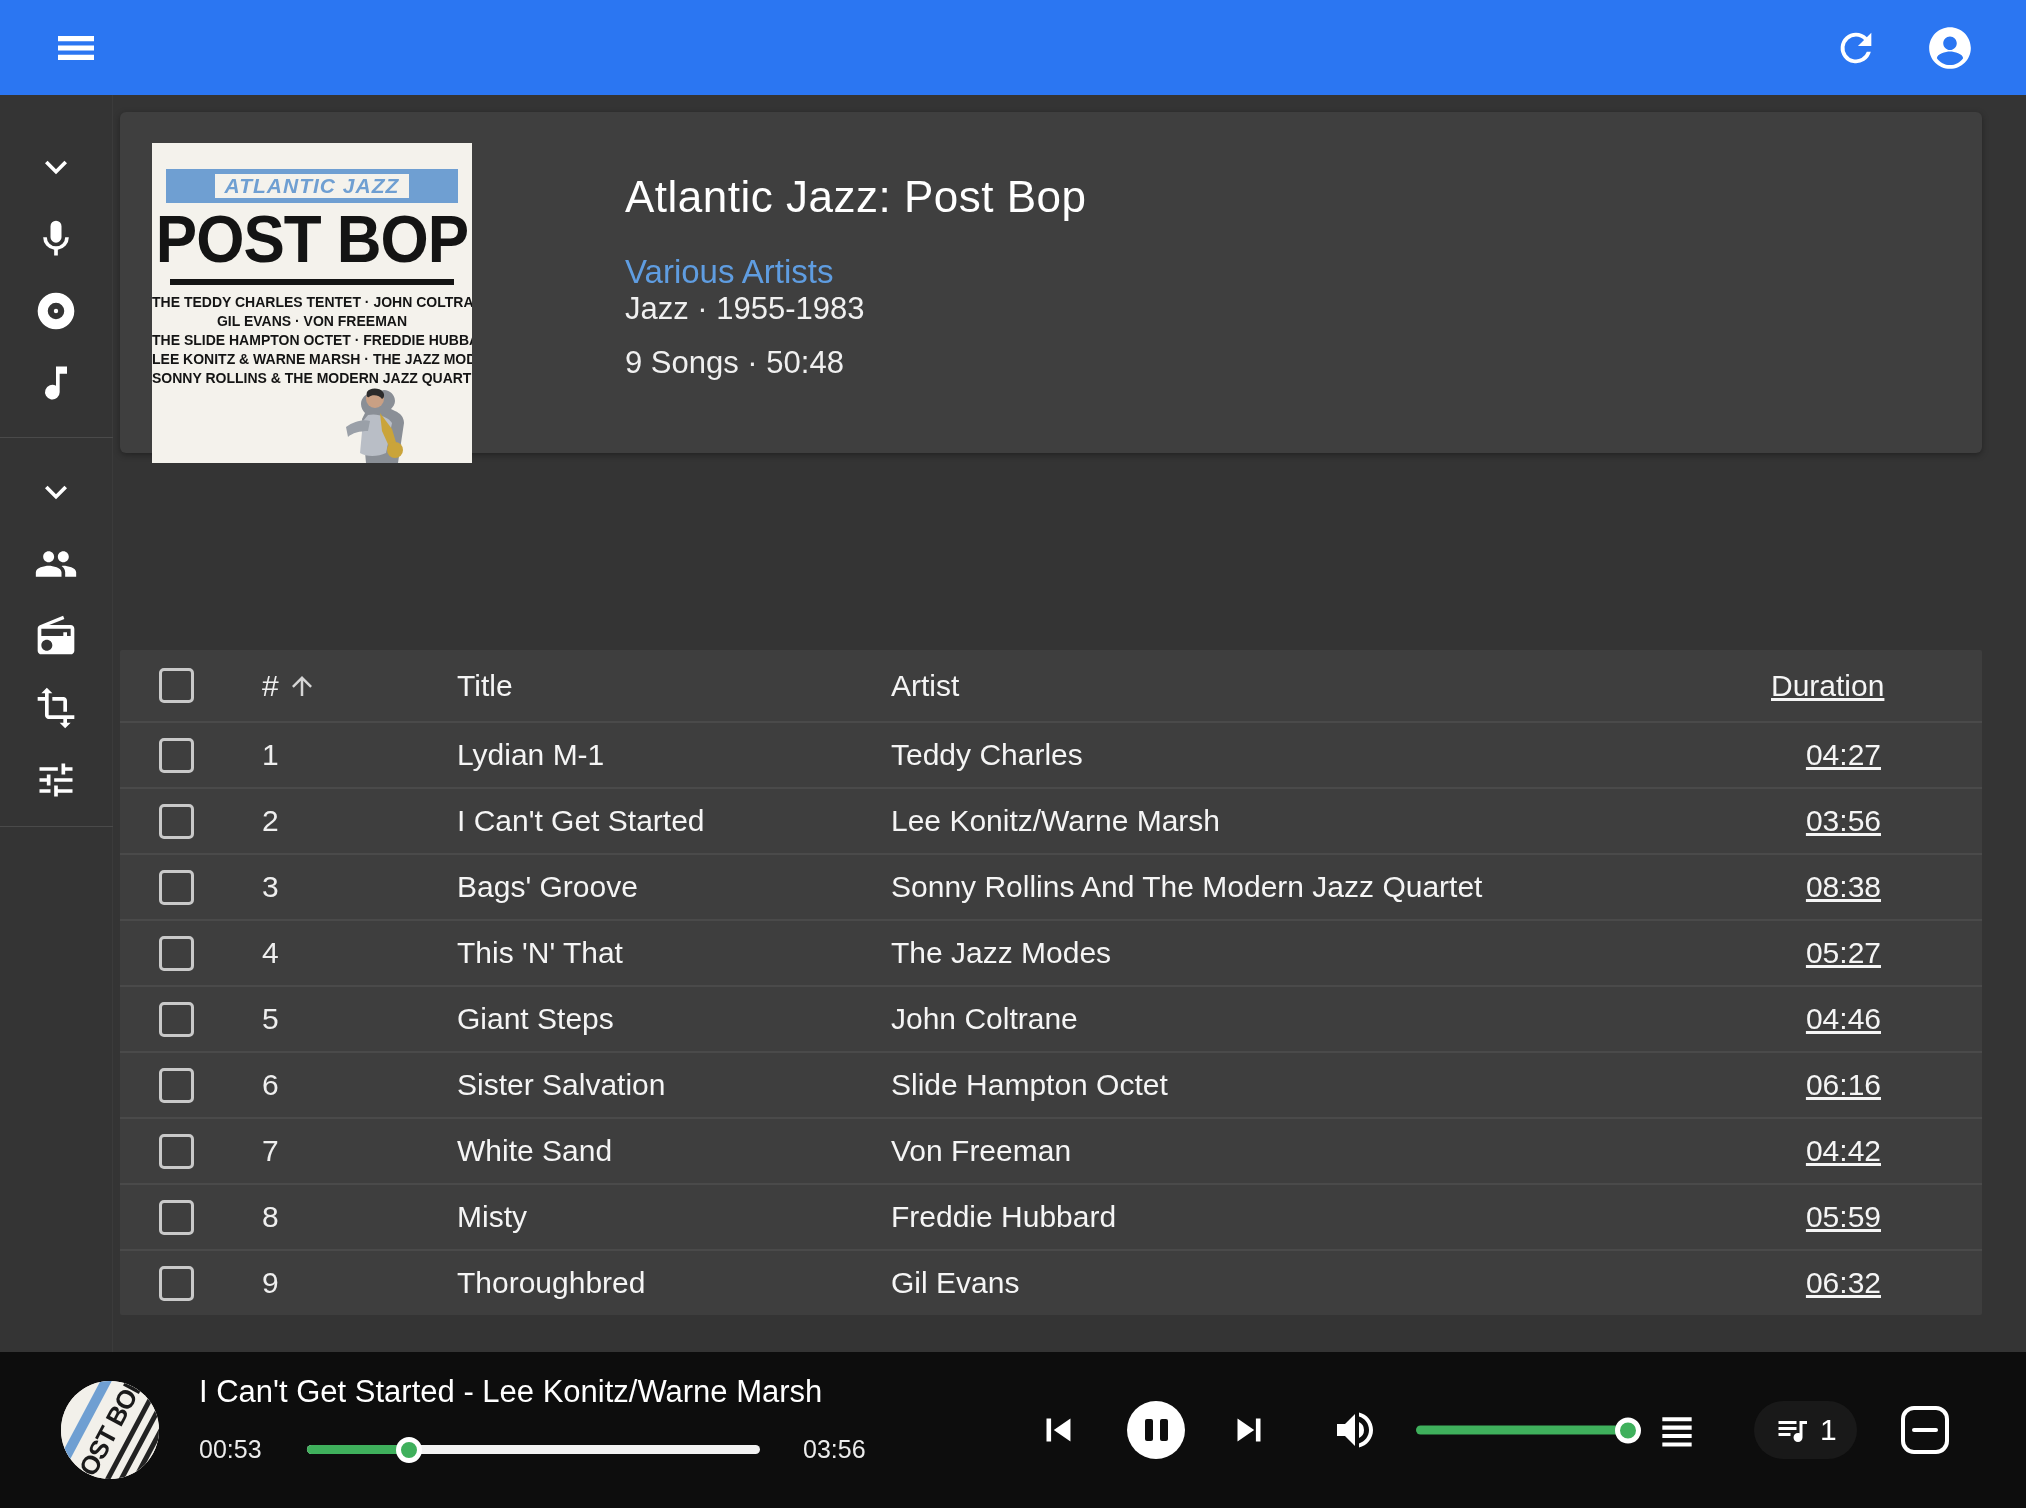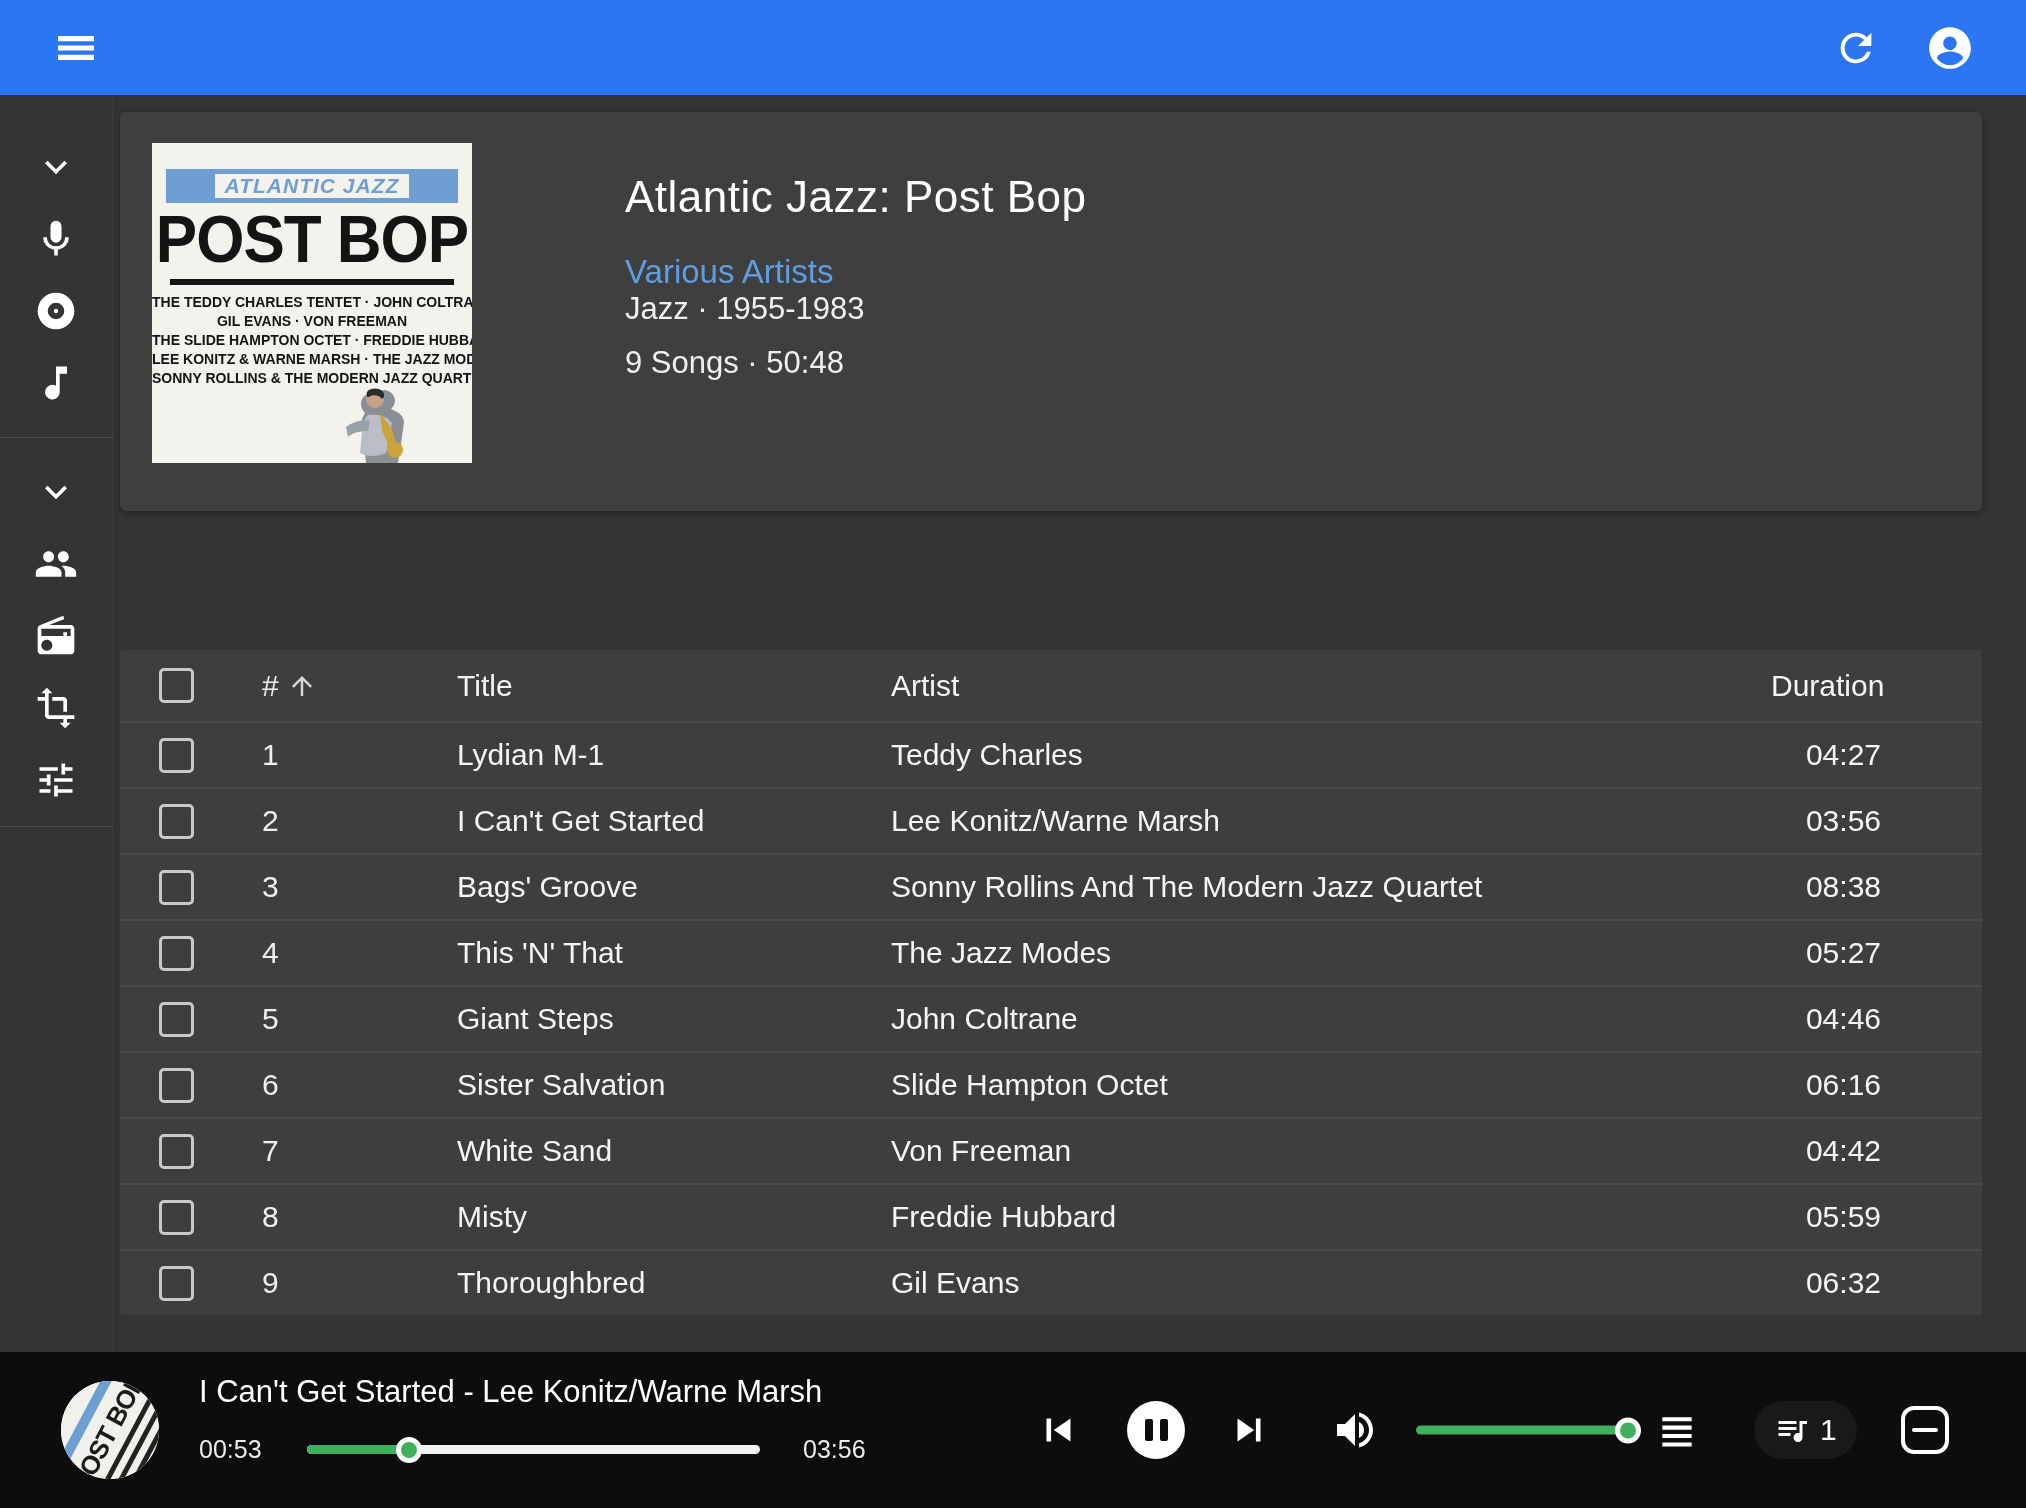--- a/index.html
+++ b/index.html
@@ -33,21 +33,21 @@
     display:flex; flex-direction:column; align-items:center;
     padding-top:44px; border-right:1px solid rgba(255,255,255,0.04);
   }
   .side-btn{ width:56px; height:56px; margin-bottom:16px; }
   .side-btn svg{ width:44px; height:44px; margin:0 auto; }
   .side-divider{ width:113px; height:1px; background:#4a4a4a; margin:10px 0 26px 0; flex:none; }
   .main{ flex:1; position:relative; }
 
   
   .album-card{
-    position:absolute; left:7px; top:17px; width:1862px; height:399px;
+    position:absolute; left:7px; top:17px; width:1862px; height:341px;
     background:#3f3f3f; border-radius:6px;
     box-shadow:0 2px 6px rgba(0,0,0,0.35);
     display:flex; padding:31px 0 0 32px;
   }
   .cover{
     width:320px; height:320px; background:#f4f2ec; flex:none;
     position:relative; overflow:hidden; color:#141414;
   }
   .cover .band{
     position:absolute; top:26px; left:14px; right:14px; height:34px;
@@ -97,21 +97,21 @@
   }
   .trow.header{ height:71px; border-top:none; cursor:default; }
   .col-check{ width:142px; flex:none; padding-left:39px; }
   .checkbox{
     width:35px; height:35px; border:3px solid #c9c9c9; border-radius:5px;
     background:transparent; cursor:pointer;
   }
   .col-num{ width:195px; flex:none; font-size:30px; color:#efefef; display:flex; align-items:center; gap:8px; }
   .col-title{ width:434px; flex:none; font-size:30px; color:#f5f5f5; }
   .col-artist{ flex:1; font-size:30px; color:#f5f5f5; }
-  .col-dur{ width:110px; flex:none; margin-right:101px; text-align:right; font-size:30px; color:#f5f5f5; }
+  .col-dur{ width:110px; flex:none; margin-right:101px; text-align:right; font-size:30px; color:#f5f5f5;text-decoration:underline; }
   .sort-arrow svg{ width:30px; height:30px; }
 
   
   .playerbar{
     position:absolute; left:0; bottom:0; width:2026px; height:156px;
     background:#0d0d0d; z-index:40;
   }
   .thumb{
     position:absolute; left:61px; top:29px; width:98px; height:98px;
     border-radius:50%; overflow:hidden; background:#e9e7e0; cursor:pointer;

